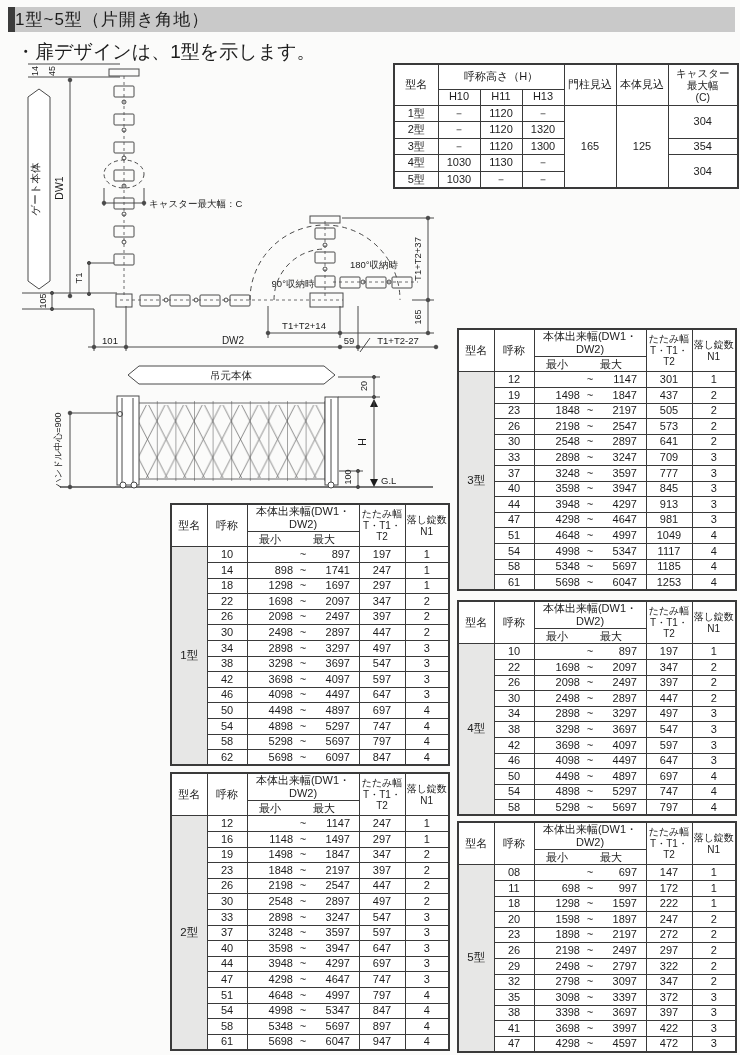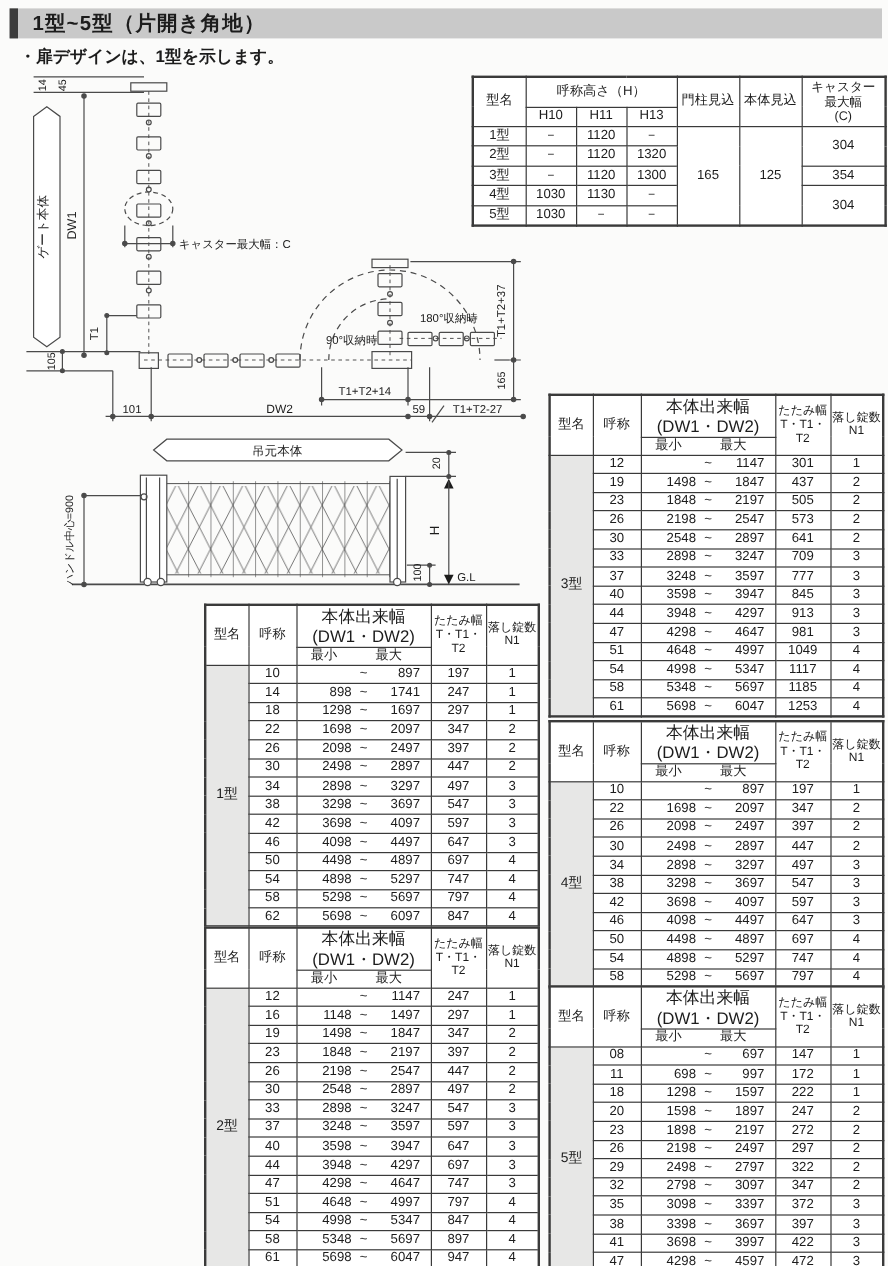--- a/index.html
+++ b/index.html
@@ -9,22 +9,22 @@
     background:#fbfbfa;
     font-family:"Liberation Sans","DejaVu Sans",sans-serif;
     color:#1c1c1c;
     overflow:hidden;
   }
   .header-bar{
     position:absolute; left:8px; top:7px; width:727px; height:25px;
     background:#c9c9c9; display:flex; align-items:center;
   }
   .header-accent{ width:7px; height:25px; background:#3c3c3c; flex:0 0 auto; }
-  .header-title{ font-size:17px; font-weight:bold; padding-left:12px; letter-spacing:1px; white-space:nowrap; }
-  .note{ position:absolute; left:16px; top:39px; font-size:14px;font-weight:bold; }
+  .header-title{ font-size:17px; font-weight:normal; letter-spacing:1px; white-space:nowrap; }
+  .note{ position:absolute; left:16px; top:39px; font-size:19px; }
 
   table{ border-collapse:collapse; background:#fff; table-layout:fixed; }
   th,td{
     border:1px solid #3a3a3a; font-weight:normal; text-align:center;
     padding:0; font-size:11px; line-height:1.2; overflow:hidden; vertical-align:middle;
   }
 
   
   .spec-table{ position:absolute; left:393px; top:63px; width:344px; border:2px solid #3a3a3a; }
   .spec-table thead tr:first-child th{ height:25px; }
@@ -35,21 +35,21 @@
   
   .size-table{ position:absolute; width:278px; border:2px solid #3a3a3a; }
   #t1{ left:170px; top:503px; }
   #t2{ left:170px; top:772px; }
   #t3{ left:457px; top:328px; width:280px; }
   #t4{ left:457px; top:600px; width:280px; }
   #t5{ left:457px; top:821px; width:280px; }
   .size-table thead tr:first-child th{ height:17px; }
   .size-table thead tr:last-child th{ height:15px; }
   .size-table td{ height:15.6px; }
-  .size-table .hw{ font-size:14px; }
+  .size-table .hw{ font-size:11px; }
   .size-table .h2l{ font-size:10px; line-height:1.15; }
   .size-table .minmax{ }
   .minmax span{ display:inline-block; }
   .minmax span:first-child{ width:52px; text-align:left; padding-left:8px; }
   .minmax span:last-child{ width:52px; text-align:center; padding-right:10px; }
   .model-cell{ background:#e7e7e6; font-size:11.5px; }
   .c-width span{ display:inline-block; }
   .c-width .mn{ width:37px; text-align:right; }
   .c-width .tl{ width:20px; text-align:center; }
   .c-width .mx{ width:37px; text-align:right; }

